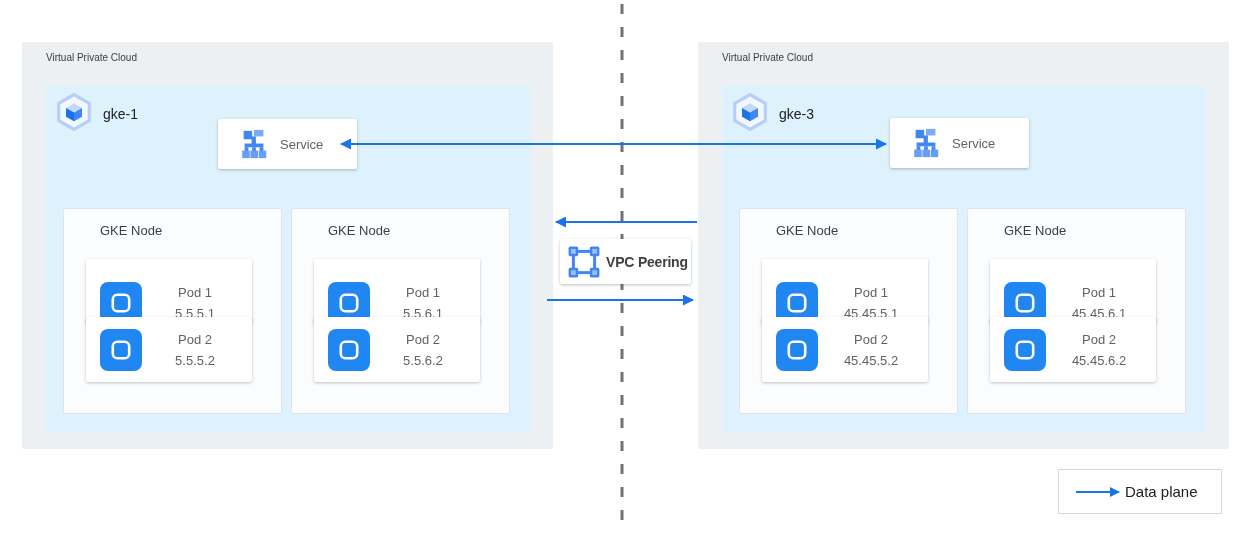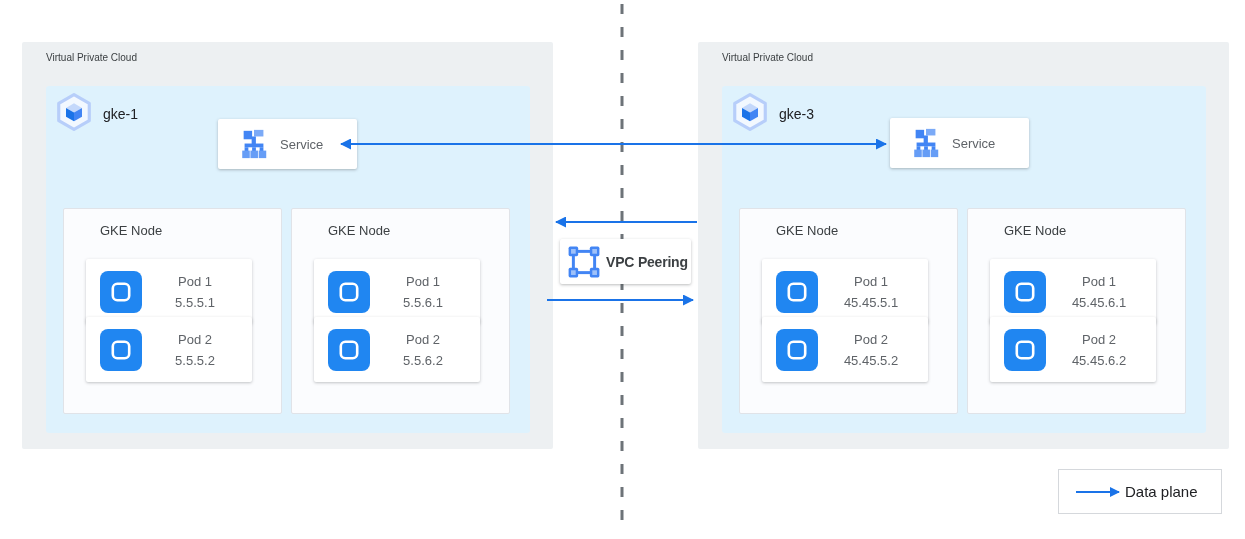--- a/index.html
+++ b/index.html
@@ -26,21 +26,21 @@
   .service-label{font-size:13px;color:#5f6368;}
 
   .node{position:absolute;top:122px;width:219px;height:206px;background:#fbfcfe;
     border:1px solid #e0e3e8;border-radius:2px;box-sizing:border-box;}
   .node-1{left:17px;}
   .node-2{left:245px;}
   .node-title{position:absolute;left:14px;top:14px;font-size:13px;color:#3c4043;margin-left:22px;}
 
   .pod{position:absolute;left:22px;width:166px;height:65px;background:#fff;border-radius:2px;
     box-shadow:0 1px 3px rgba(60,64,67,.3);display:flex;align-items:center;}
-  .pod-1{top:50px;}
+  .pod-1{top:50px;align-items:flex-end;}
   .pod-2{top:108px;}
   .pod-icon{width:42px;height:42px;margin-left:14px;background:#2086f1;border-radius:8px;
     display:flex;align-items:center;justify-content:center;flex:none;}
   .pod-text{flex:1;text-align:center;font-size:13px;color:#5f6368;line-height:21px;padding-right:4px;}
 
   .peering-box{position:absolute;left:560px;top:239px;width:131px;height:45px;background:#fff;
     border-radius:2px;box-shadow:0 1px 3px rgba(60,64,67,.35);display:flex;align-items:center;z-index:3;}
   .peering-box .peer-icon{margin:0 5px 0 7px;display:flex;}
   .peering-label{font-size:14px;font-weight:bold;color:#3c4043;letter-spacing:-.2px;}
 

